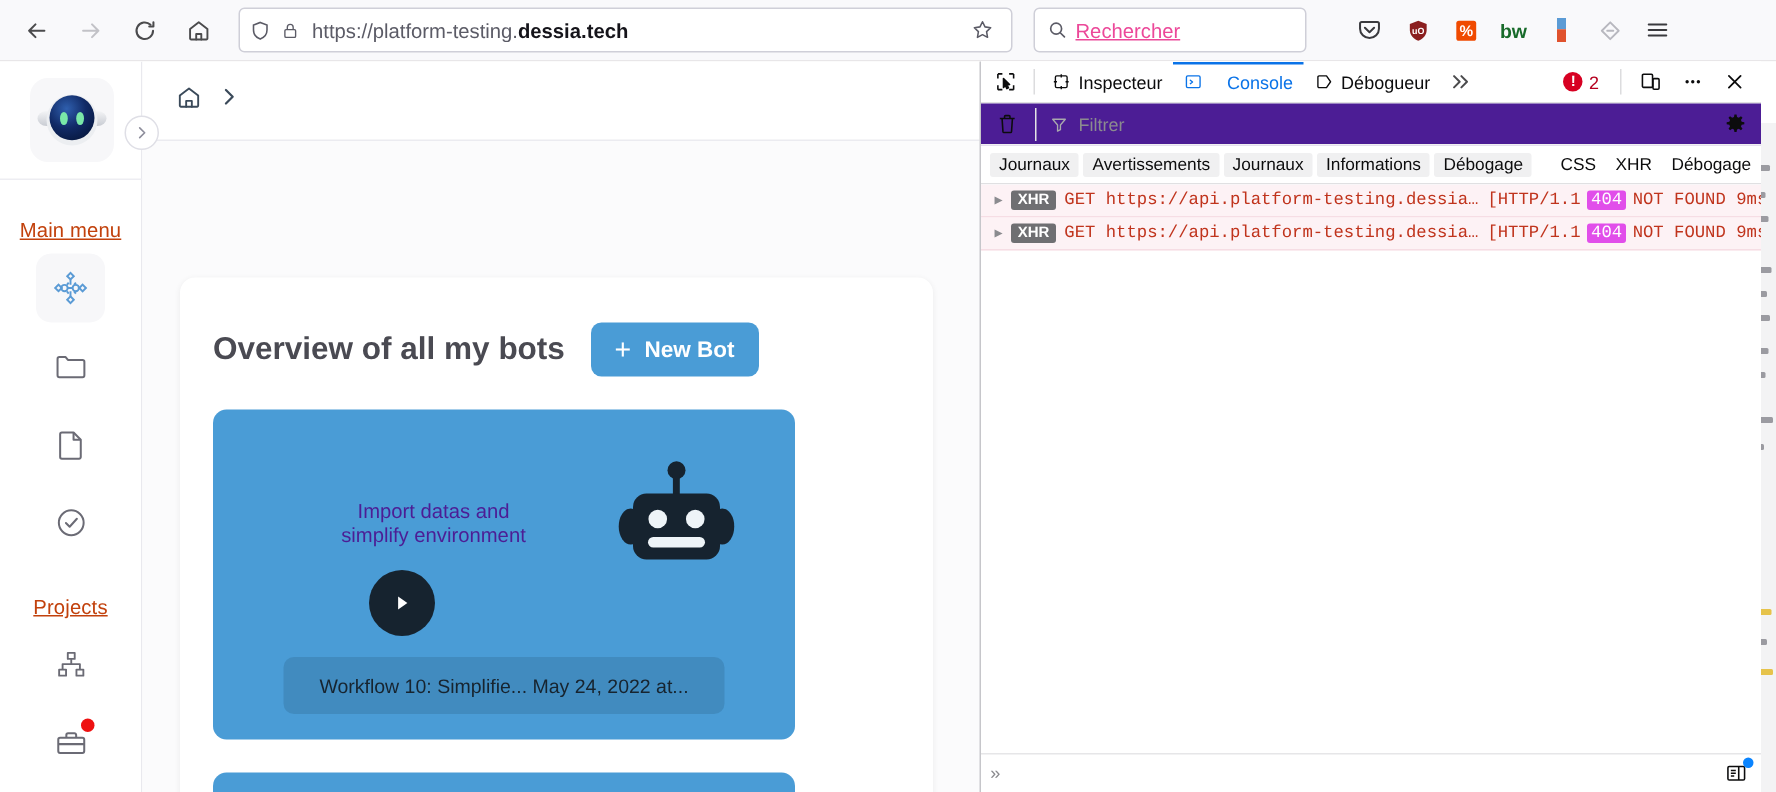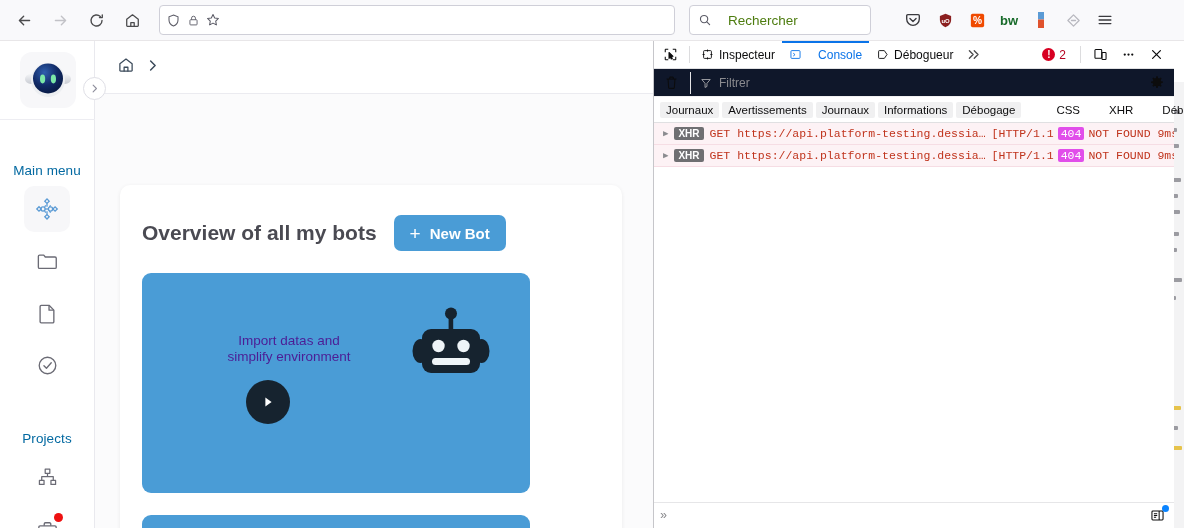--- a/index.html
+++ b/index.html
@@ -38,21 +38,21 @@
   #urlbar-text b { color: #15141a; font-weight: 600; }
   .shield-ic, .lock-ic { color: #5b5b66; display: flex; align-items: center; }
   .lock-ic { margin-left: 6px; }
   #star-btn { width: 26px; height: 26px; display: flex; align-items: center; justify-content: center; color: #5b5b66; }
 
   #searchbar-wrap {
     flex: 0 0 auto; width: 182px; height: 30px; margin-left: 14px;
     background: #ffffff; border: 1px solid #cfcfd8; border-radius: 4px;
     display: flex; align-items: center; padding: 0 8px;
   }
-  #searchbar-text { font-size: 13.5px; color: #4d7c0f; margin-left: 16px; }
+  #searchbar-text { font-size: 13.5px; color: #ec4899; margin-left: 5px; text-decoration: underline; }
 
   #ext-icons { display: flex; align-items: center; margin-left: 26px; }
   .ext-ic {
     width: 30px; height: 30px; margin: 0 1px;
     display: flex; align-items: center; justify-content: center;
     font-size: 13px; font-weight: bold;
   }
 
   
   #page-viewport {
@@ -73,22 +73,22 @@
   #logo-box {
     width: 95px; height: 79px;
     display: flex; align-items: center; justify-content: center;
     border-bottom: 1px solid #ededf2;
   }
   #logo-tile {
     width: 56px; height: 56px; border-radius: 12px; background: #f7f7f9;
     display: flex; align-items: center; justify-content: center;
   }
   .side-label {
-    text-align: center; font-size: 13.5px; color: #0369a1;
-    margin-top: 43px; margin-bottom: 8px; letter-spacing: .1px;
+    text-align: center; font-size: 13.5px; color: #c2410c;
+    margin-top: 26px; margin-bottom: 8px; letter-spacing: .1px; text-decoration: underline;
   }
   .side-item {
     width: 46px; height: 46px; margin: 6px auto 0; border-radius: 10px;
     display: flex; align-items: center; justify-content: center;
     position: relative;
   }
   .side-item.active { background: #f7f7f9; }
   .dot-badge {
     position: absolute; right: 7px; top: 7px;
     width: 9px; height: 9px; border-radius: 50%; background: #ee1111;
@@ -208,39 +208,39 @@
   #err-badge .circ {
     width: 13px; height: 13px; border-radius: 50%; background: #d70022;
     color: #fff; font-size: 10px; font-weight: bold;
     display: flex; align-items: center; justify-content: center; line-height: 1;
   }
   .dt-ic-btn { width: 26px; height: 26px; display: flex; align-items: center; justify-content: center; color: #0c0c0d; }
   .dt-sep { width: 1px; height: 17px; background: #dcdcde; margin: 0 4px; }
 
   #dt-filterbar {
     height: 28px; display: flex; align-items: center; padding: 0 4px;
-    border-bottom: 1px solid #f0f0f1; background: #0f172a;
+    border-bottom: 1px solid #f0f0f1; background: #4c1d95;
   }
   #trash-btn { width: 26px; height: 26px; display: flex; align-items: center; justify-content: center; color: #0c0c0d; }
   #filter-input {
     flex: 1; height: 22px; margin-left: 6px; display: flex; align-items: center;
     gap: 7px; border-left: 1px solid #e4e4e6; padding-left: 9px;
     font-size: 12px; color: #8b8b8f;
   }
   #gear-btn { width: 26px; height: 26px; display: flex; align-items: center; justify-content: center; color: #0c0c0d; }
 
   #dt-chipbar {
     height: 26px; display: flex; align-items: center; gap: 3px;
     padding: 0 6px; border-bottom: 1px solid #e0e0e2; background: #ffffff;
   }
   .dt-chip {
     font-size: 11.5px; color: #0c0c0d; padding: 2px 6px; border-radius: 2px;
     background: #f0f0f1; white-space: nowrap;
   }
-  .dt-chip.plain { background: transparent; padding: 2px 5px; margin-left: 16px; }
+  .dt-chip.plain { background: transparent; padding: 2px 5px; }
   .chip-sep { width: 1px; height: 15px; background: #dcdcde; margin: 0 4px; }
 
   #dt-log { flex: 1; overflow: hidden; background: #ffffff; position: relative; }
   .log-row {
     display: flex; align-items: center; gap: 6px;
     height: 22px; padding: 0 4px 0 9px;
     background: #fdf2f5; border-bottom: 1px solid #f6dde4;
     font-family: "Liberation Mono", monospace; font-size: 11.5px;
     color: #c0341d; white-space: nowrap; overflow: hidden;
   }
@@ -300,20 +300,21 @@
       <svg width="15" height="15" viewBox="0 0 20 20" fill="none" stroke="#5b5b66" stroke-width="1.4">
           <path d="M10 2.6 16 5v4.4c0 3.6-2.4 6.6-6 8-3.6-1.4-6-4.4-6-8V5z"></path>
         </svg>
     </span>
     <span class="lock-ic">
       <svg width="13" height="13" viewBox="0 0 20 20" fill="none" stroke="#5b5b66" stroke-width="1.4">
           <rect x="4.5" y="8.8" width="11" height="8" rx="1.2"></rect>
           <path d="M7 8.8V6.4a3 3 0 0 1 6 0v2.4"></path>
         </svg>
     </span>
+    <span id="urlbar-text"><span>https://platform-testing.</span><b>dessia.tech</b></span>
     <span id="star-btn">
       <svg width="16" height="16" viewBox="0 0 20 20" fill="none" stroke="#5b5b66" stroke-width="1.3" stroke-linejoin="round">
           <path d="M10 3.1l2.1 4.3 4.7.7-3.4 3.3.8 4.7L10 13.9l-4.2 2.2.8-4.7-3.4-3.3 4.7-.7z"></path>
         </svg>
     </span>
   </div>
 
   <div id="searchbar-wrap">
     <svg width="14" height="14" viewBox="0 0 20 20" fill="none" stroke="#5b5b66" stroke-width="1.6" stroke-linecap="round">
         <circle cx="8.7" cy="8.7" r="5.2"></circle>
@@ -517,20 +518,21 @@
                 <circle cx="41" cy="6.5" r="6"></circle>
                 <rect x="38.6" y="9" width="4.6" height="14"></rect>
                 <ellipse cx="10.5" cy="44" rx="8" ry="12"></ellipse>
                 <ellipse cx="71.5" cy="44" rx="8" ry="12"></ellipse>
                 <rect x="12" y="22" width="58" height="44" rx="9"></rect>
                 <circle cx="28.5" cy="39" r="6.2" fill="#eef4f8"></circle>
                 <circle cx="53.5" cy="39" r="6.2" fill="#eef4f8"></circle>
                 <rect x="22" y="51" width="38" height="7" rx="3.5" fill="#eef4f8"></rect>
               </svg>
             </div>
+            <div class="bc-chip">Workflow 10: Simplifie... May 24, 2022 at...</div>
           </div>
 
           <div class="bot-card card2">
 
             <div class="bc-sub">
               <div></div>
               <div></div>
             </div>
 
           </div>

